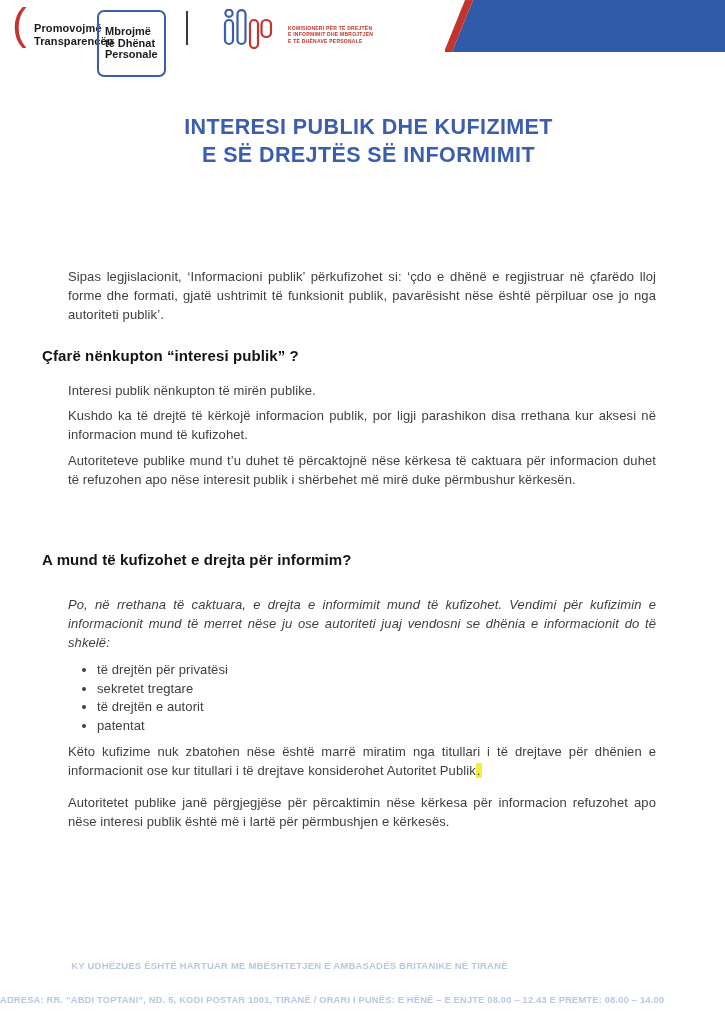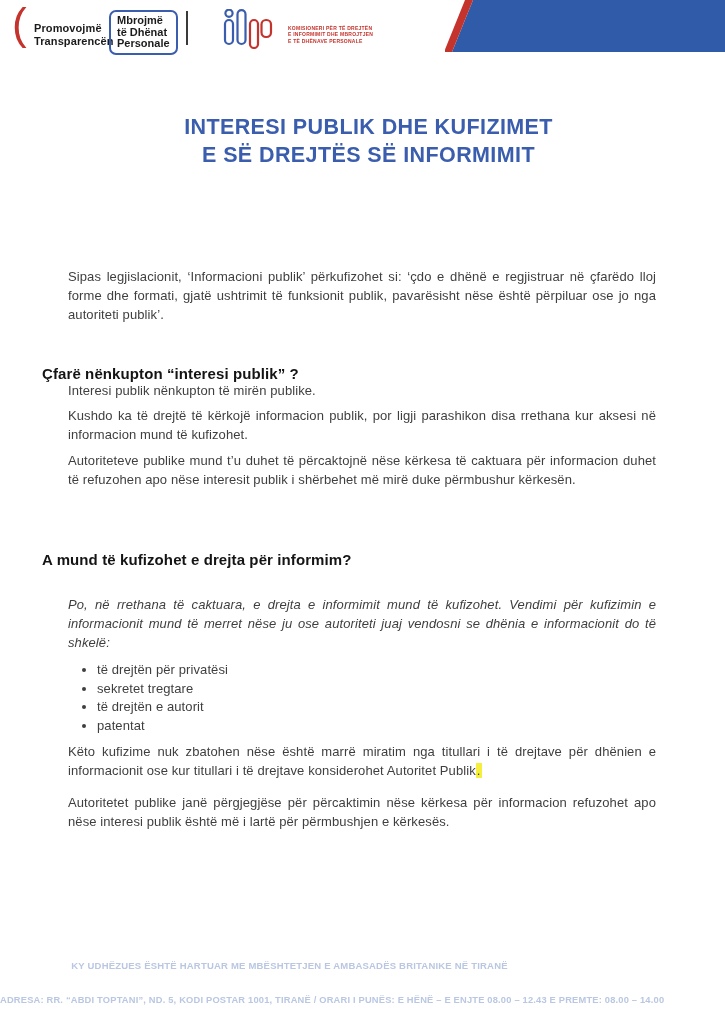--- a/index.html
+++ b/index.html
@@ -15,22 +15,22 @@
   .bracket {
     position:absolute; left:12px; top:2px; font-size:44px; line-height:44px;
     color:var(--accent_red); font-weight:400;
   }
   .brand-left-text {
     position:absolute; left:34px; top:16px; font-size:11px; line-height:12.5px;
     font-weight:700; color:#1b1b1b; letter-spacing:0.1px;margin-top:6px;
   }
   .brand-left-text span { display:block; }
   .brand-box {
-    position:absolute; left:109px; top:10px; border:2px solid var(--accent_blue);
-    border-radius:7px; padding:3px 6px; font-size:11px; line-height:11.5px;
+    position:absolute; left:97px; top:10px; border:2px solid var(--accent_blue);
+    border-radius:7px; padding:14px 6px; font-size:11px; line-height:11.5px;
     font-weight:700; color:#1b1b1b;
   }
   .brand-box span { display:block; }
   .header-divider { position:absolute; left:186px; top:11px; width:1.5px; height:34px; background:#3a3a3a; }
   .idp-logo { position:absolute; left:221px; top:9px; }
   .idp-caption {
     position:absolute; left:288px; top:25px; font-size:5px; line-height:6.3px;
     font-weight:700; color:var(--accent_red); letter-spacing:0.25px;
   }
   .idp-caption span { display:block; }
@@ -47,21 +47,21 @@
   .para {
     position:absolute; left:68px; width:588px; font-size:13px; line-height:19px;
     color:var(--body_text); text-align:justify; letter-spacing:0.1px;
   }
   .heading {
     position:absolute; left:42px; font-size:15px; font-weight:700;
     color:var(--heading_text); letter-spacing:0.1px;
   }
   .p-intro-1 { top:209px; }
   .p-intro-2 { top:267px; }
-  .h-sec-1   { top:347px;margin-top:18px; }
+  .h-sec-1   { top:347px; }
   .p-s1-1    { top:381px; }
   .p-s1-2    { top:406px; }
   .p-s1-3    { top:451px; }
   .h-sec-2   { top:551px; }
   .p-s2-1    { top:595px;font-style:italic; }
   .bullets {
     position:absolute; left:84px; top:661px; list-style:disc outside;
     padding-left:13px; font-size:13px; line-height:18.5px; color:var(--body_text);
     letter-spacing:0.1px;
   }

